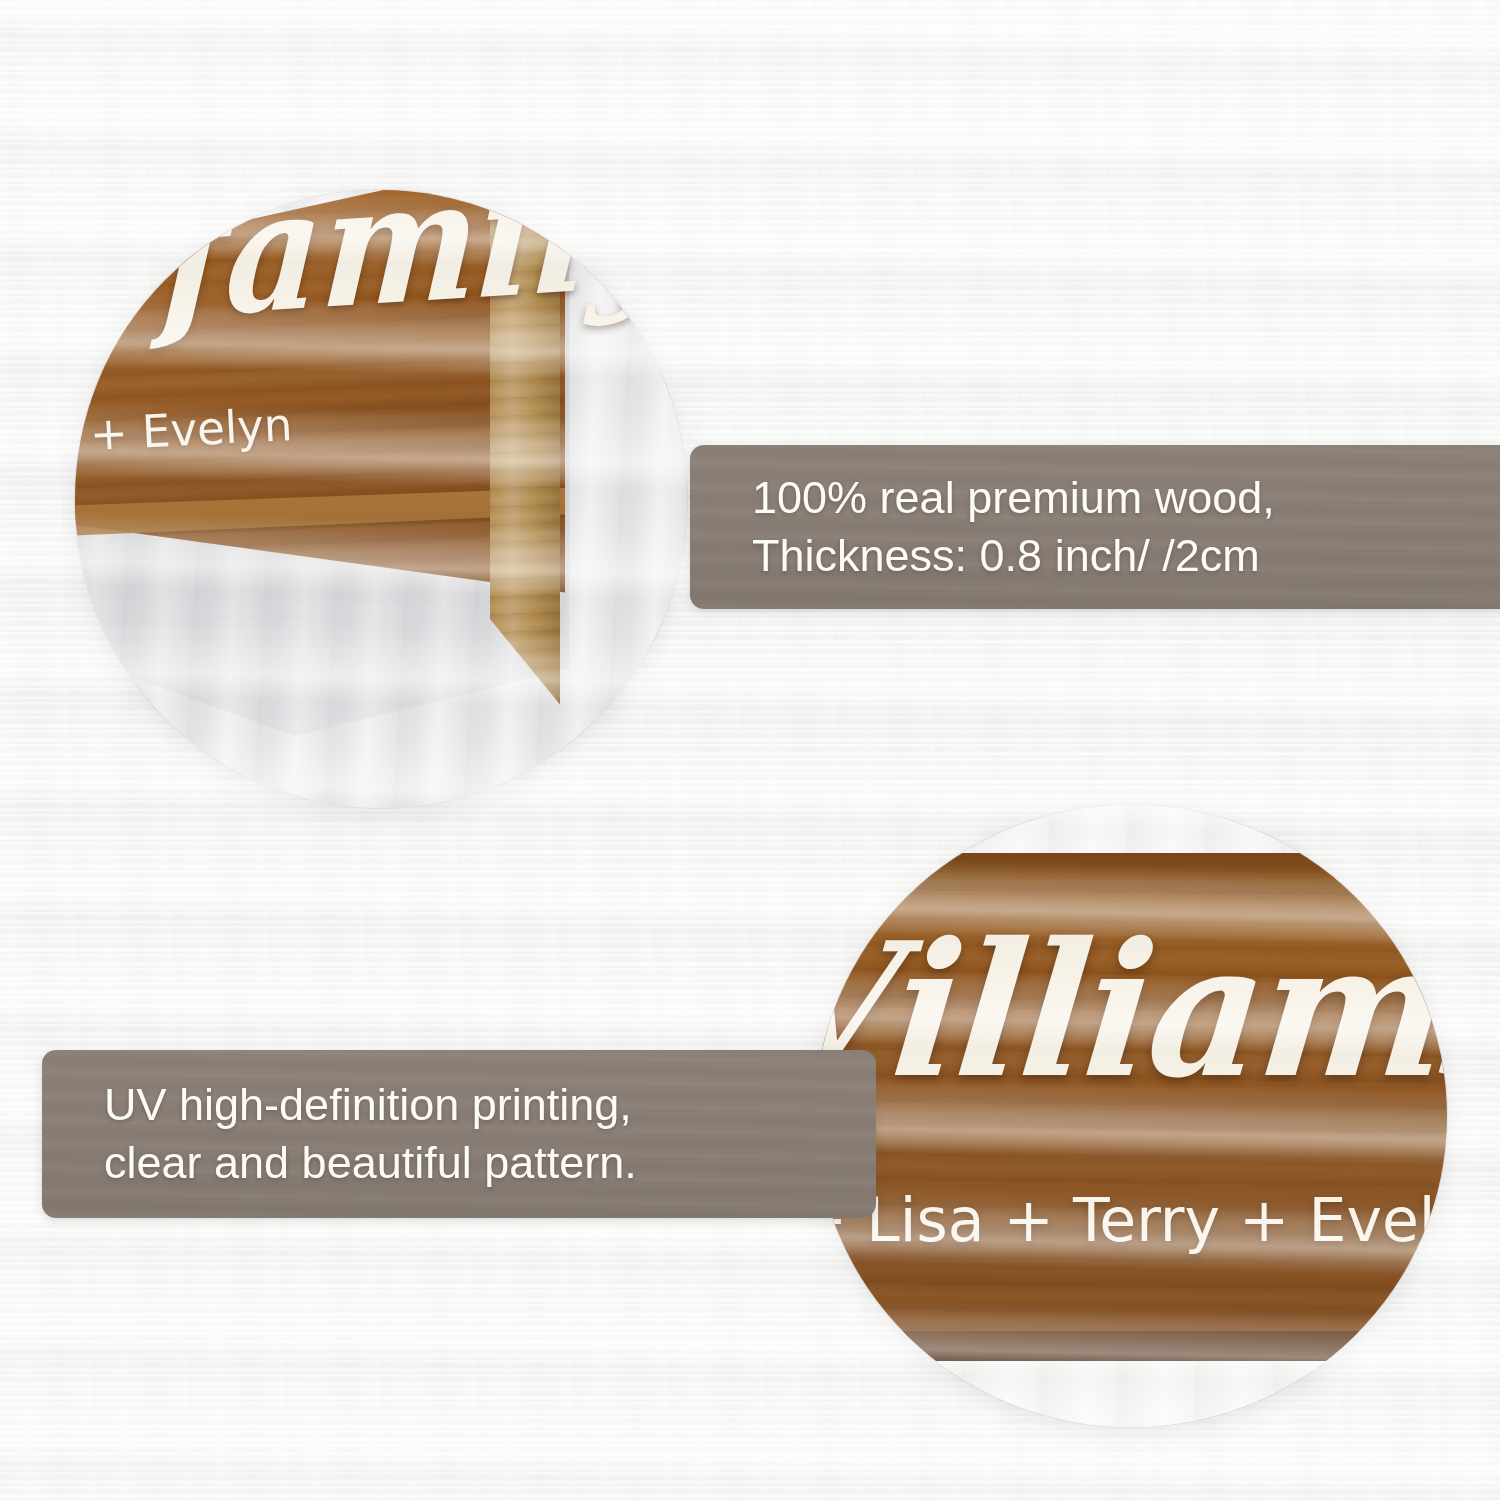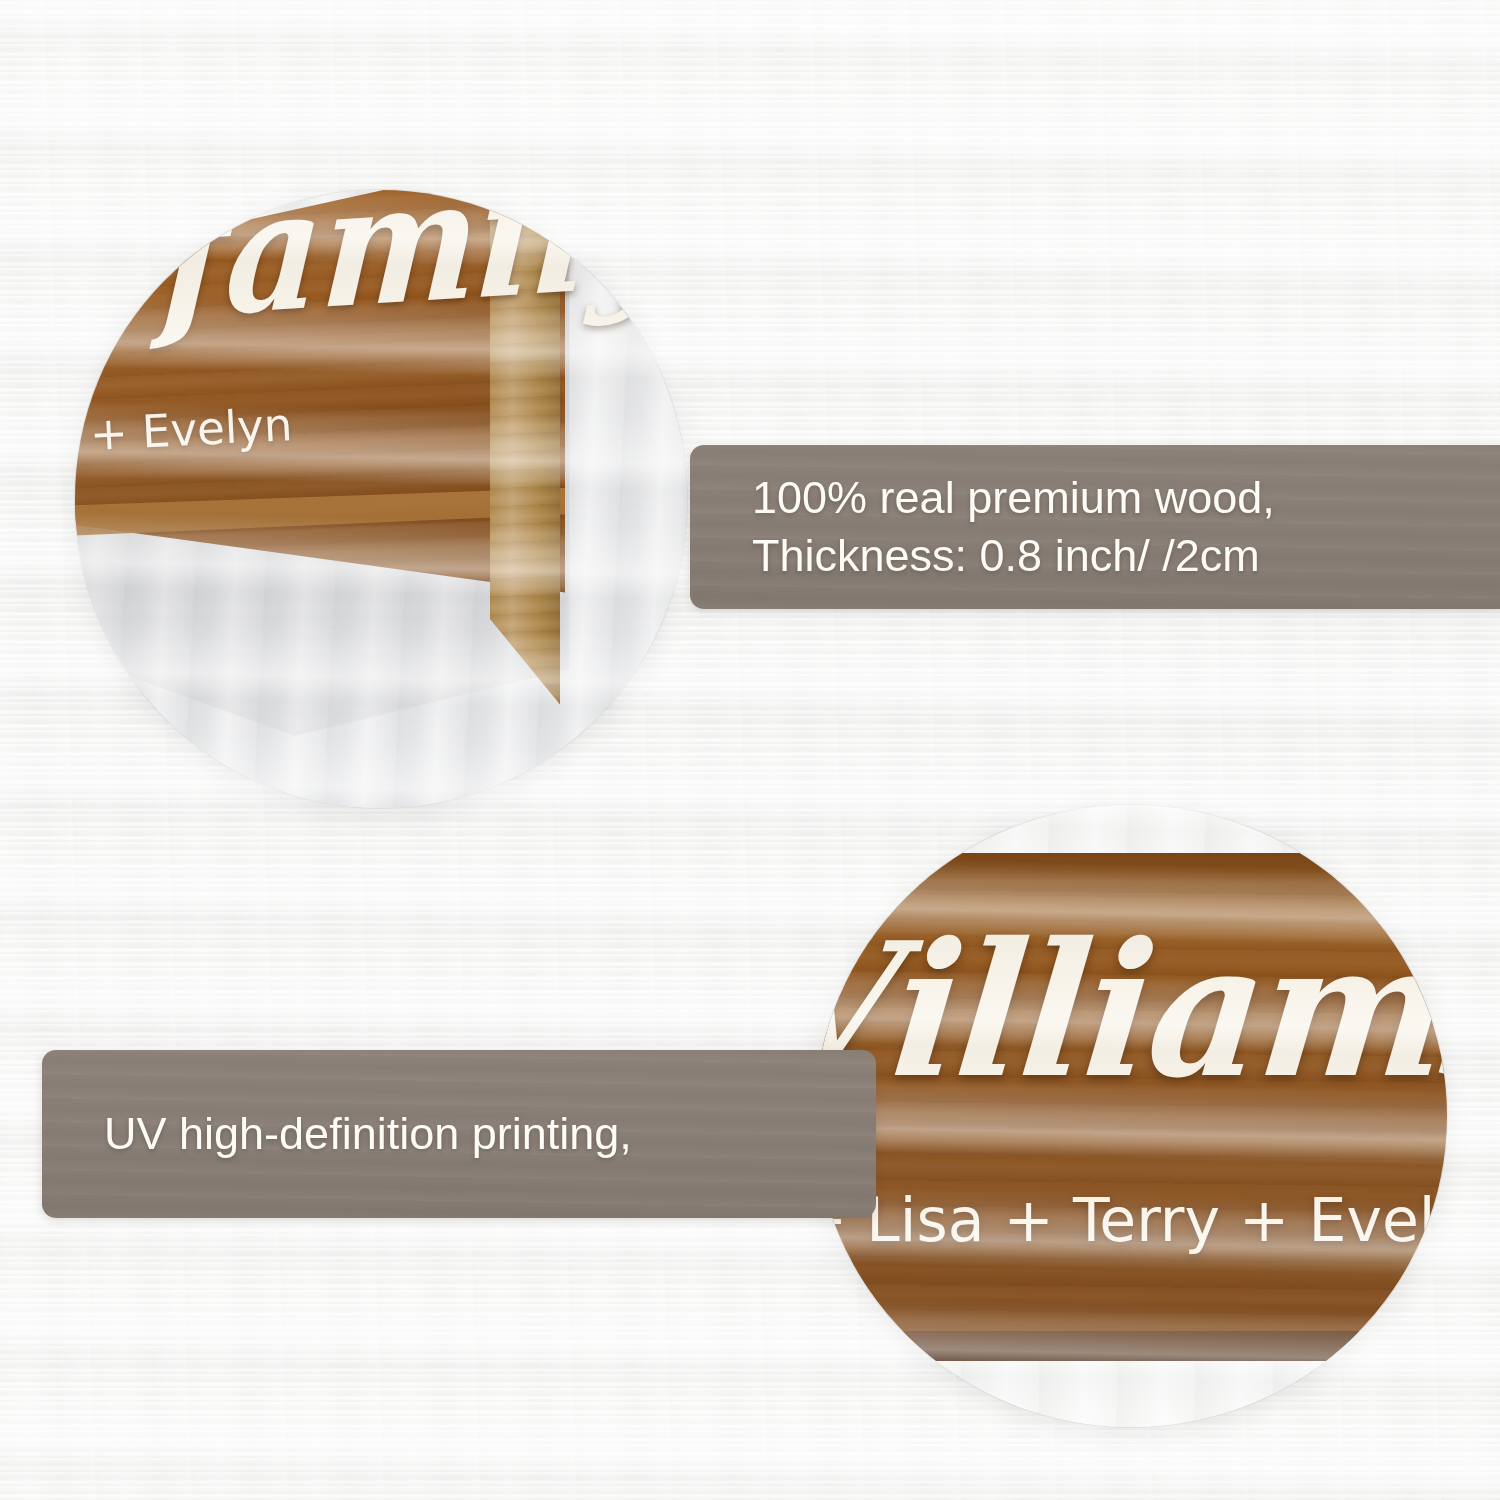--- a/index.html
+++ b/index.html
@@ -366,20 +366,21 @@
     </div>
   </div>
 
   <div class="callout" id="callout-thickness">
     <div class="callout-line">100% real premium wood,</div>
     <div class="callout-line">Thickness: 0.8 inch/ /2cm</div>
   </div>
 
   <div class="callout" id="callout-printing">
     <div class="callout-line">UV high-definition printing,</div>
+    <div class="callout-line">clear and beautiful pattern.</div>
   </div>
 
   <div class="photo-circle" id="circle-printing">
     <div class="inner">
       <div class="wall"></div>
       <div class="panel">
         <div class="panel-topstripe"></div>
         <div class="panel-botstripe"></div>
       </div>
       <div class="script-word">Villiams Fa</div>

